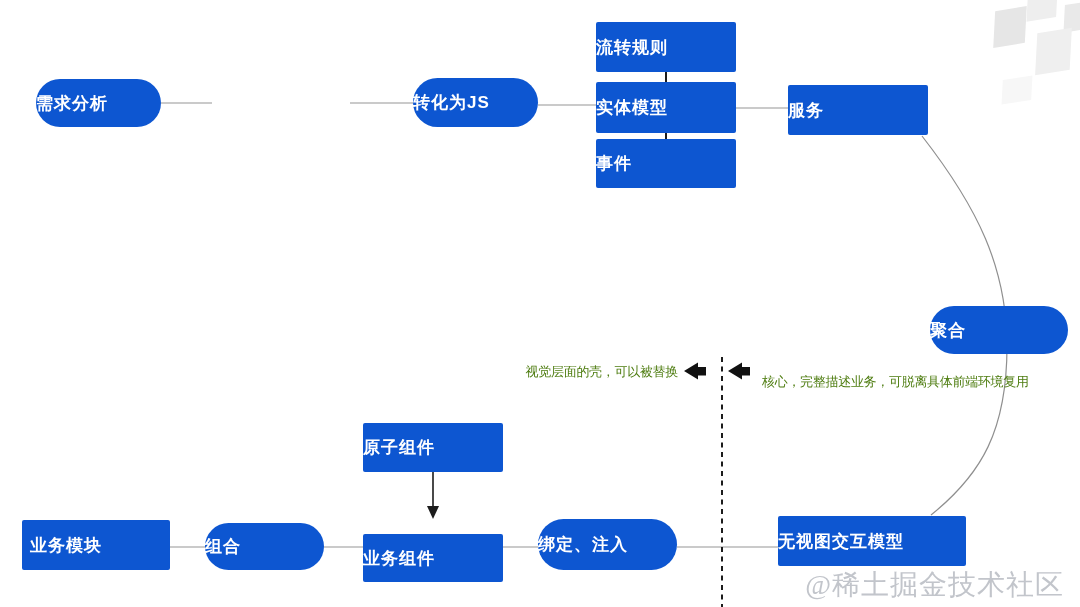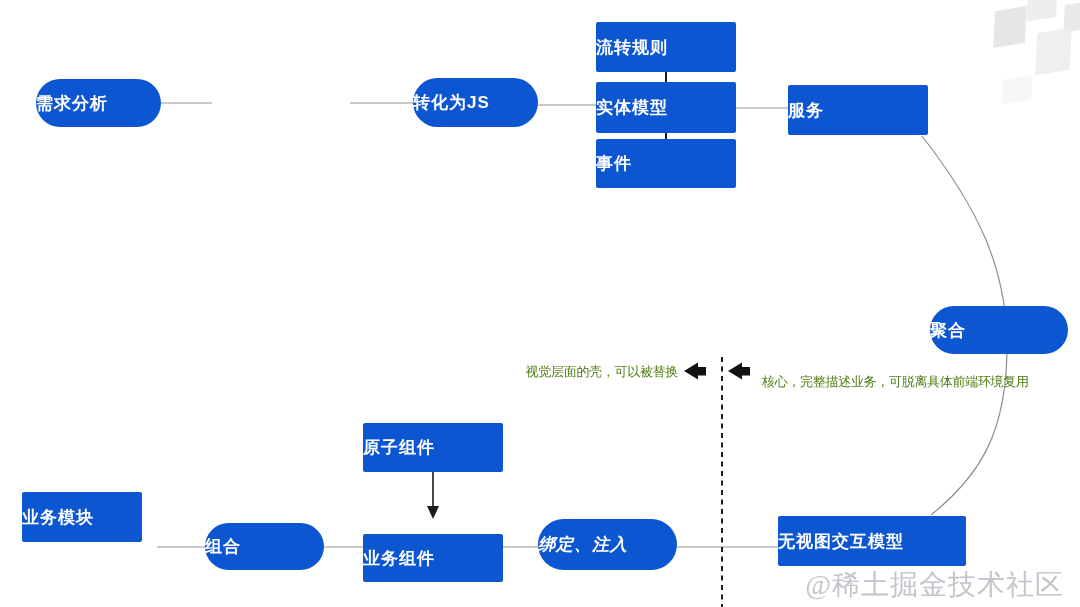--- a/index.html
+++ b/index.html
@@ -22,25 +22,25 @@
   .pill{border-radius:26px;}
   
   .n-req{left:36px;top:79px;width:125px;height:48px;}
   .n-uni{left:212px;top:77px;width:138px;height:51px;}
   .n-js{left:413px;top:78px;width:125px;height:49px;}
   .n-rules{left:596px;top:22px;width:140px;height:50px;}
   .n-entity{left:596px;top:82px;width:140px;height:51px;}
   .n-event{left:596px;top:139px;width:140px;height:49px;}
   .n-service{left:788px;top:85px;width:140px;height:50px;}
   .n-agg{left:930px;top:306px;width:138px;height:48px;}
-  .n-bmod{left:22px;top:492px;width:120px;height:50px;}
+  .n-bmod{left:22px;top:520px;width:140px;height:50px;padding-left:8px;}
   .n-comp{left:205px;top:523px;width:119px;height:47px;}
   .n-atomic{left:363px;top:423px;width:140px;height:49px;}
   .n-bcomp{left:363px;top:534px;width:140px;height:48px;}
-  .n-bind{left:538px;top:519px;width:139px;height:51px;font-style:italic;}
+  .n-bind{left:538px;top:519px;width:139px;height:51px;}
   .n-viewless{left:778px;top:516px;width:188px;height:50px;}
 
   .annotation{
     position:absolute;top:363px;color:#4d7c0f;
     font-family:"Liberation Serif","DejaVu Serif",serif;
     font-size:13px;letter-spacing:-0.3px;white-space:nowrap;z-index:3;
   }
   .ann-left{left:470px;width:208px;text-align:right;}
   .ann-right{left:762px;margin-top:10px;}
 

